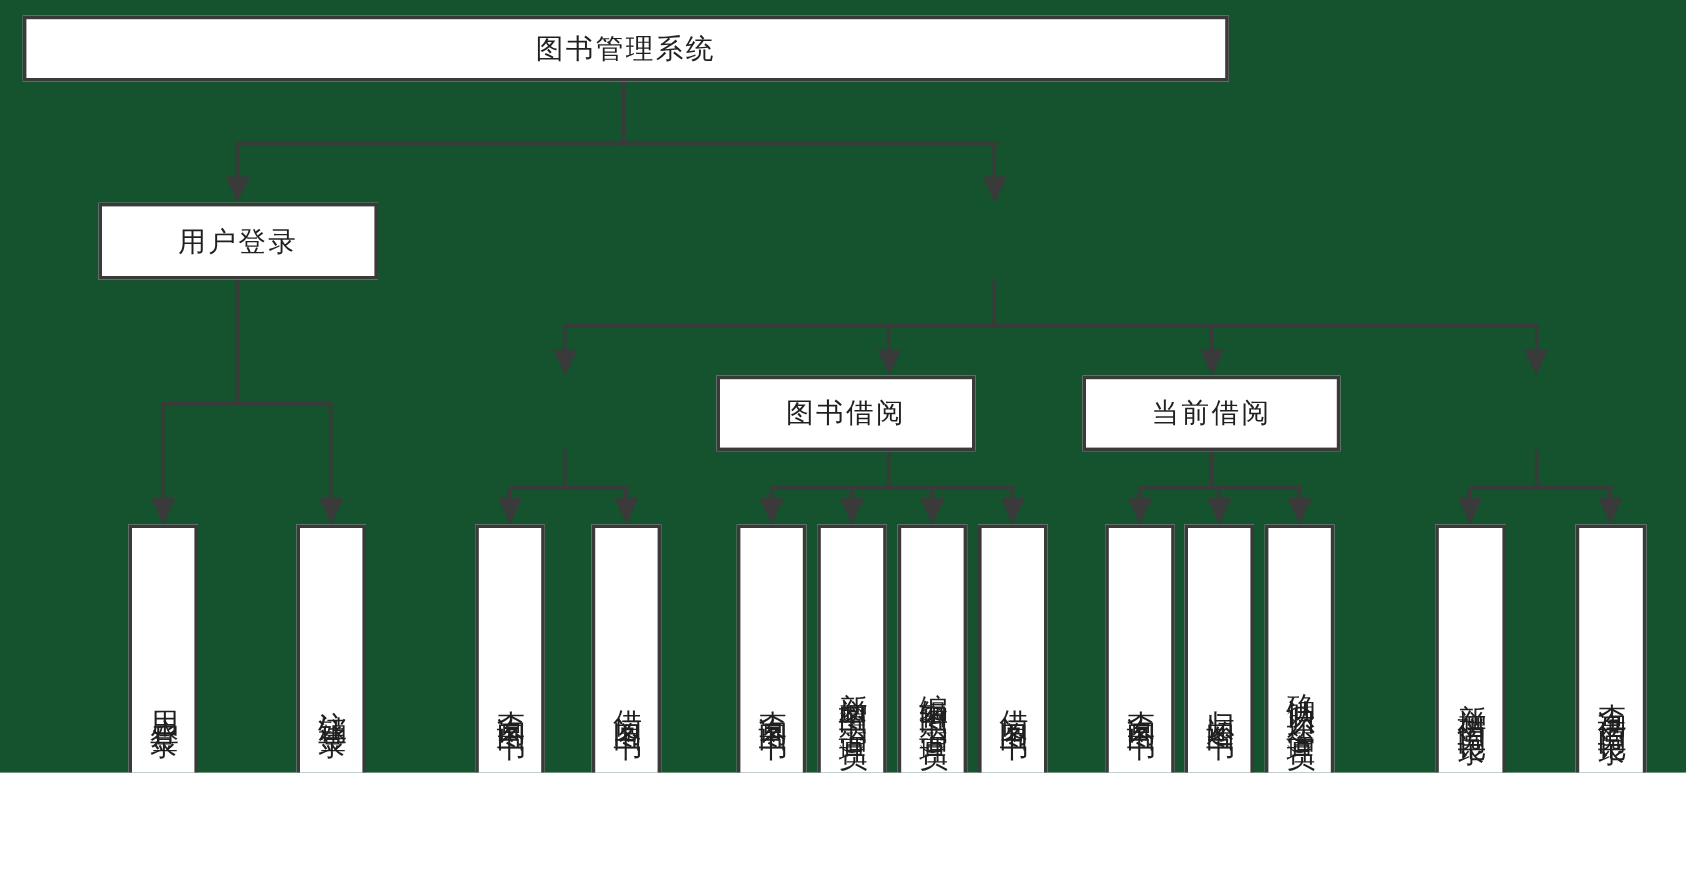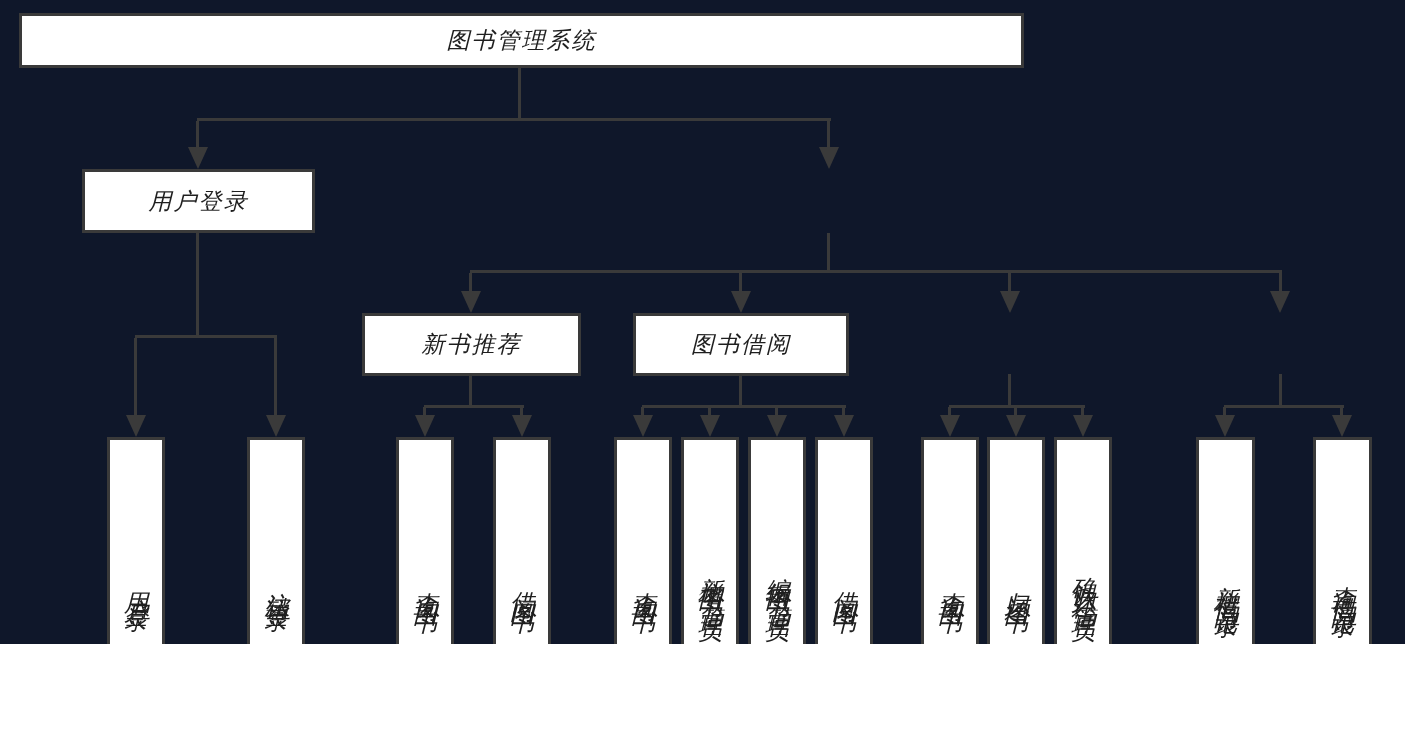--- a/index.html
+++ b/index.html
@@ -1,18 +1,18 @@
 <!DOCTYPE html>
 <html><head>
 <meta charset="utf-8">
 <style>
   html,body { margin:0; padding:0; background:#ffffff; }
   .canvas {
-    position:relative; width:1405px; height:644px; background:#0f172a;
-    font-family:"Liberation Sans", sans-serif; color:#1f1f1f; overflow:hidden;font-style:italic;
+    position:relative; width:1405px; height:644px; background:#14532d;
+    font-family:"Liberation Sans", sans-serif; color:#1f1f1f; overflow:hidden;
   }
   .box {
     position:absolute; box-sizing:border-box; border:3px solid #3a3a3a;
     background:#ffffff; display:flex; align-items:center; justify-content:center;
   }
   .line { position:absolute; background:#3a3a3a; }
   .head {
     position:absolute; width:0; height:0;
     border-left:10px solid transparent; border-right:10px solid transparent;
     border-top:22px solid #3a3a3a;
@@ -90,25 +90,25 @@
   <div class="head" style="left:1332px;top:415px"></div>
 
   <div class="box" style="left:19px;top:13px;width:1005px;height:55px">
     <span class="hl">图书管理系统</span>
   </div>
 
   <div class="box" style="left:82px;top:169px;width:233px;height:64px">
     <span class="hl">用户登录</span>
   </div>
 
-  <div class="box" style="left:362px;top:313px;width:219px;height:63px">
-    <span class="hl">新书推荐</span>
+  <div class="box" style="left:597px;top:313px;width:216px;height:63px">
+    <span class="hl">图书借阅</span>
   </div>
-  <div class="box" style="left:633px;top:313px;width:216px;height:63px">
-    <span class="hl">图书借阅</span>
+  <div class="box" style="left:902px;top:313px;width:215px;height:63px">
+    <span class="hl">当前借阅</span>
   </div>
 
   <div class="box" style="left:107px;top:437px;width:58px;height:296px">
     <span class="vl">用户登录</span>
   </div>
   <div class="box" style="left:247px;top:437px;width:58px;height:296px">
     <span class="vl">注销登录</span>
   </div>
   <div class="box" style="left:396px;top:437px;width:58px;height:296px">
     <span class="vl">查询图书</span>

